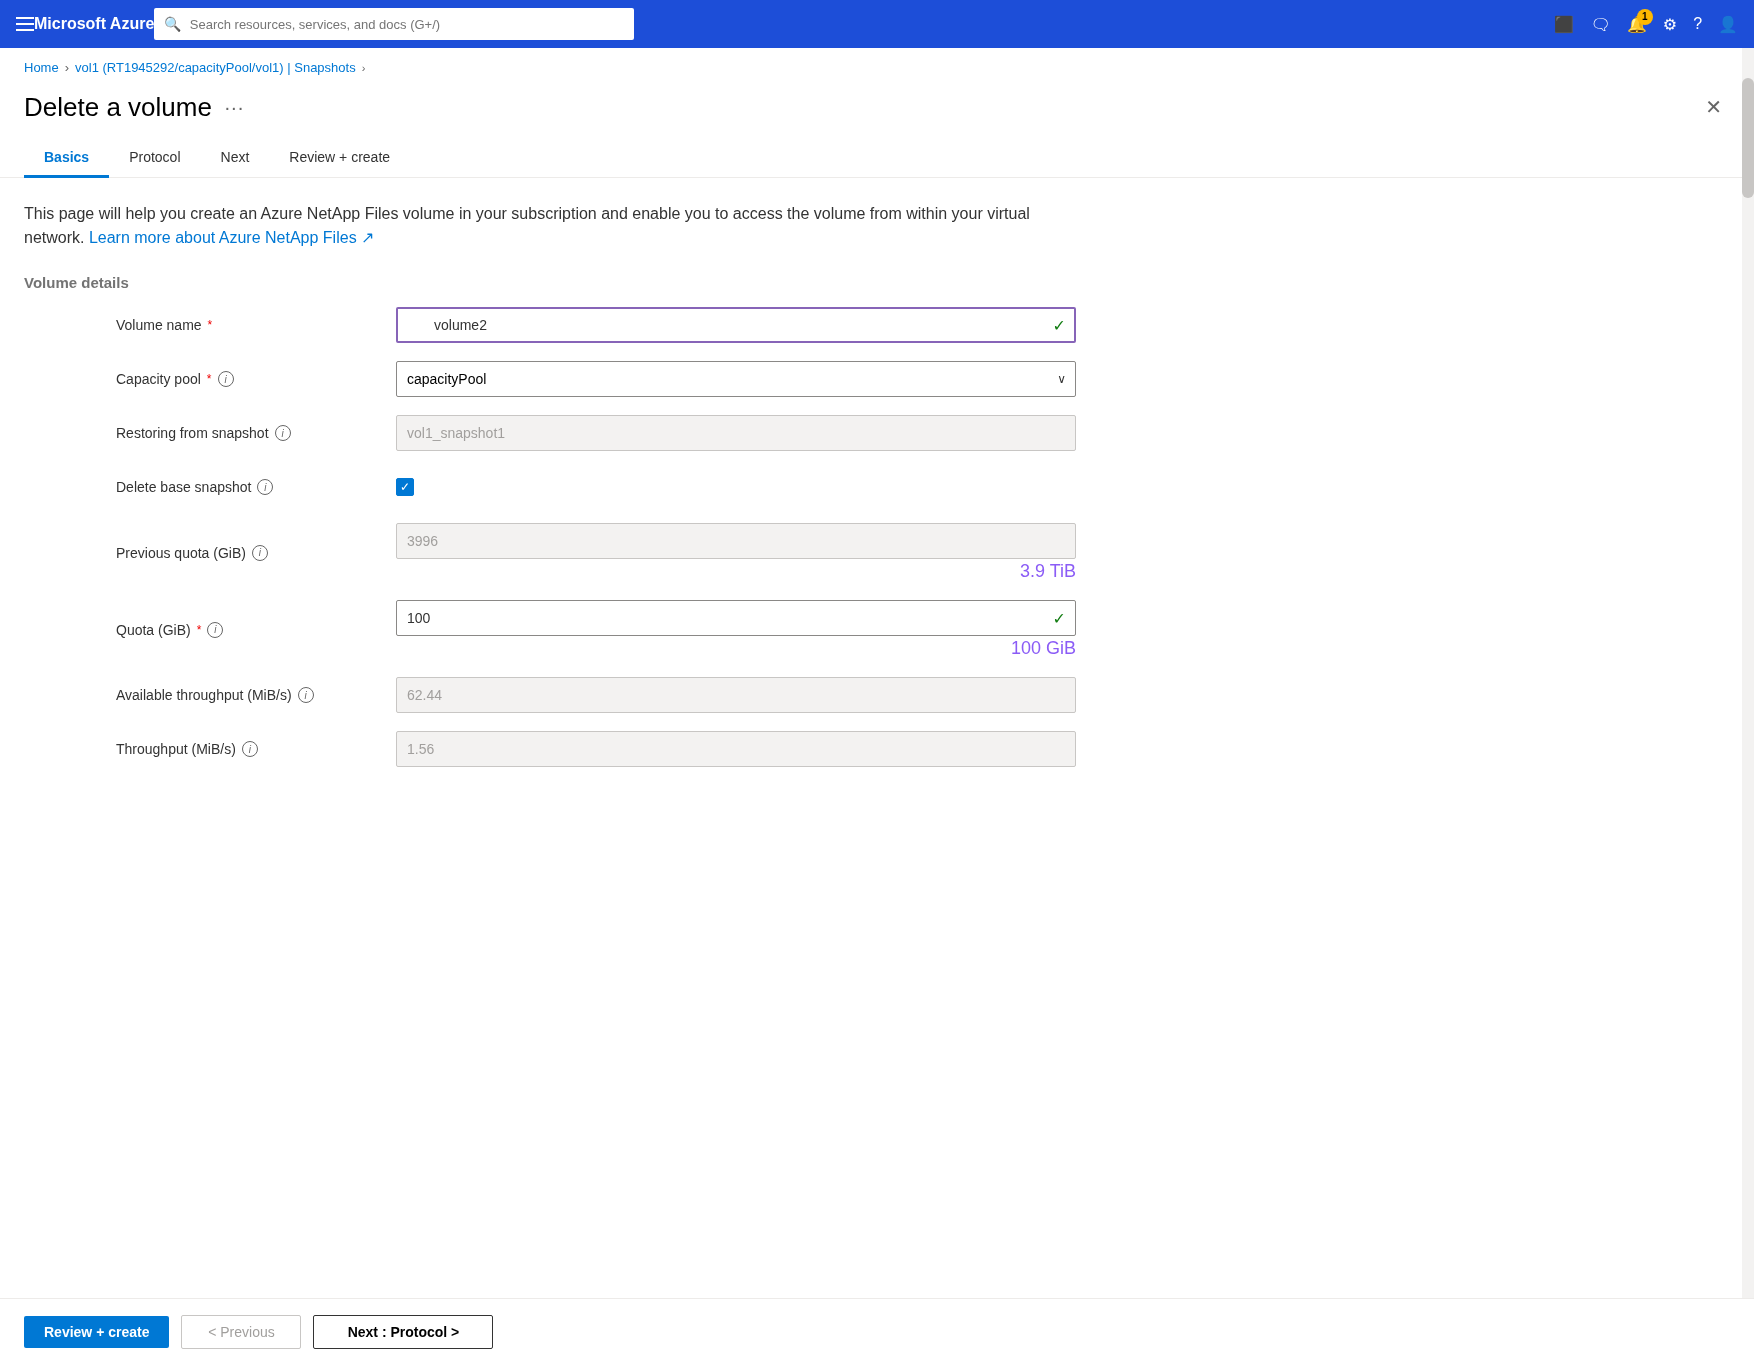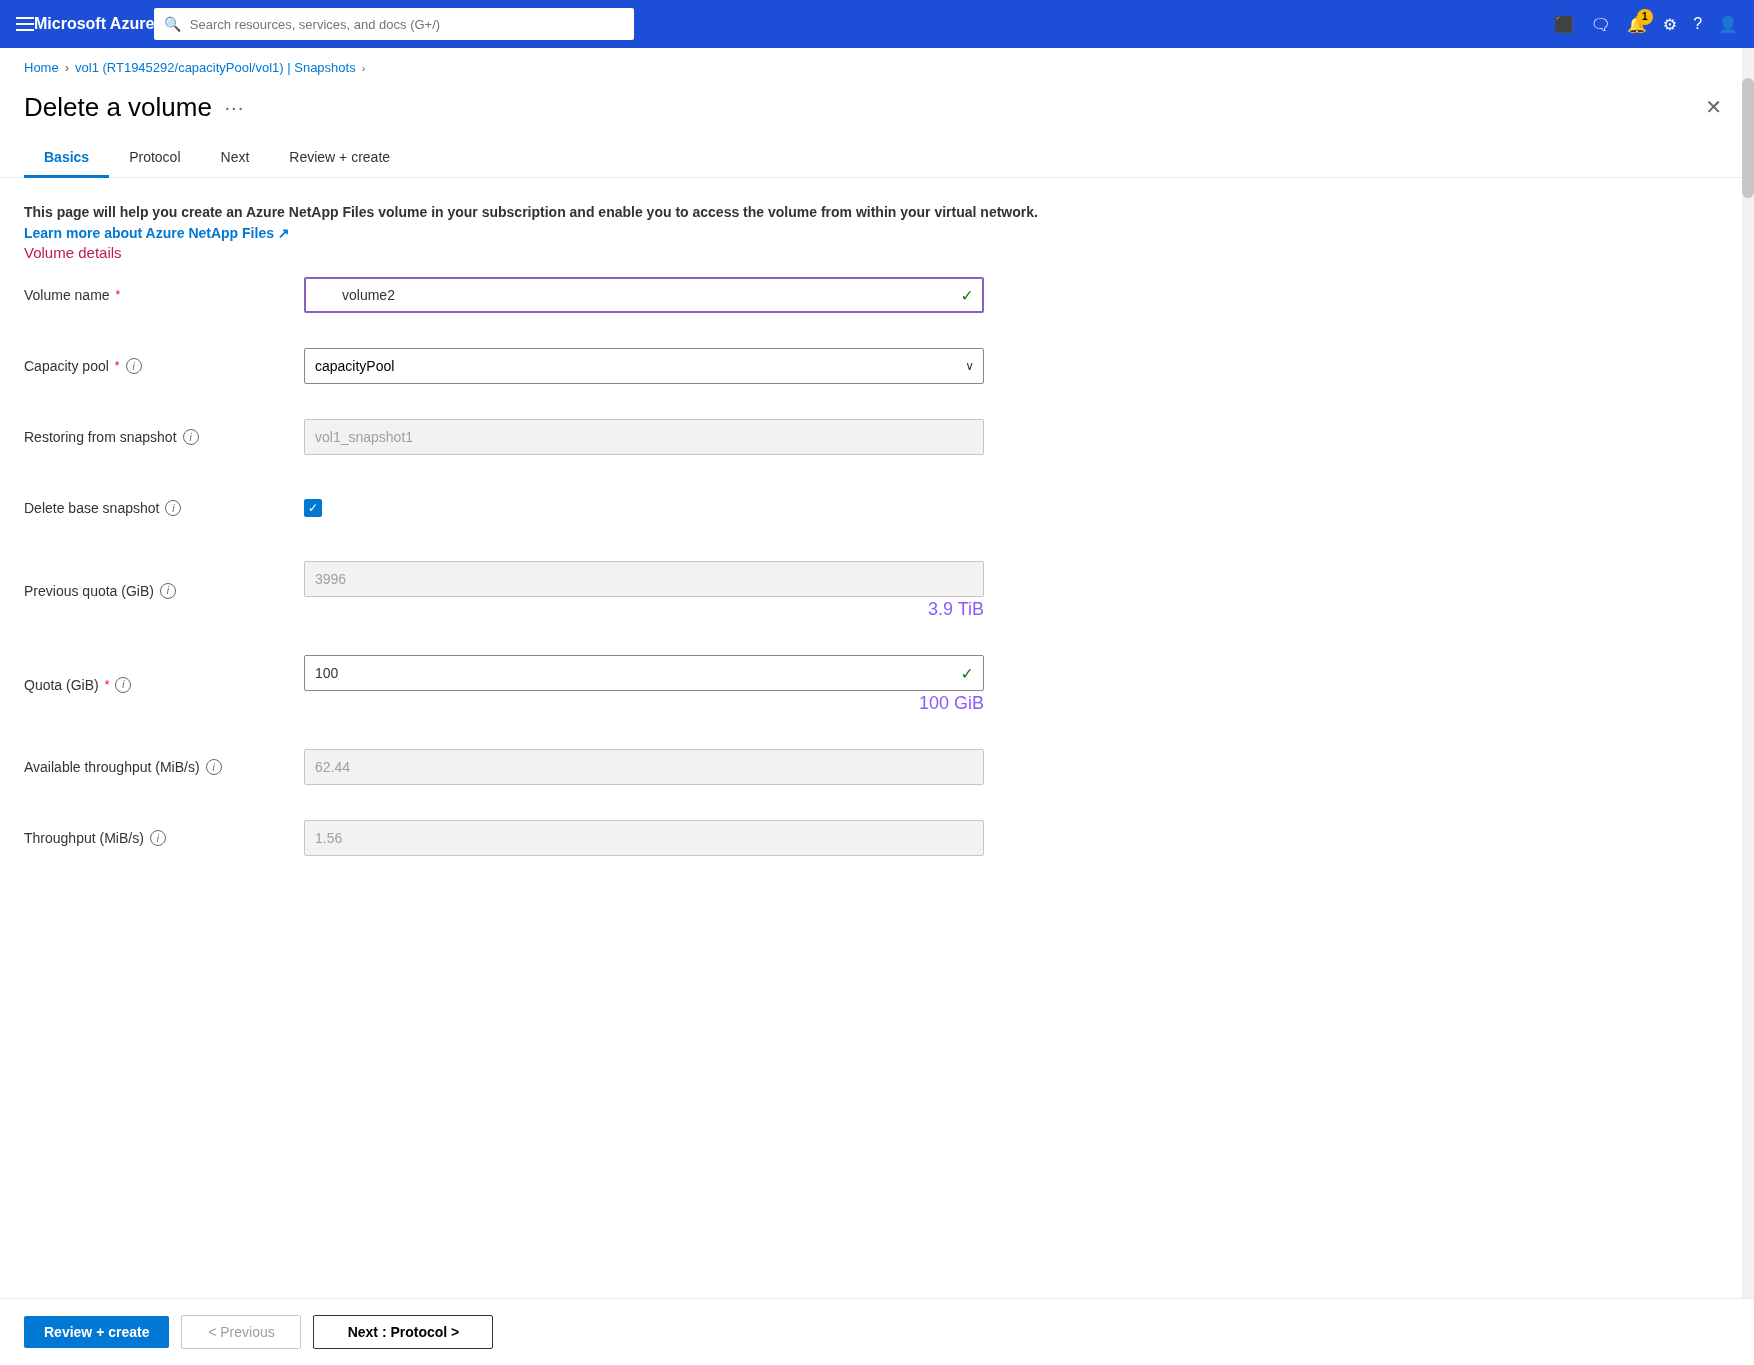--- a/index.html
+++ b/index.html
@@ -108,39 +108,40 @@
       color: #0078d4;
     }
 
     
     .form-area {
       padding: 24px 24px 100px;
       max-width: 1100px;
     }
 
     .form-description {
-      font-size: 14px;
-      color: #333;
+      font-size: 16px;
+      color: #333;
+      margin-bottom: 24px;
       line-height: 1.5;
-      font-weight: bold;
     }
     .form-description a { color: #0078d4; text-decoration: none; }
 
     .section-title {
       font-size: 15px;
-      font-weight: 400;
-      color: #be185d;
+      font-weight: 700;
+      color: #737373;
       margin-bottom: 16px;
     }
 
     .form-row {
       display: flex;
       align-items: center;
-      margin-bottom: 35px;
+      margin-bottom: 18px;
       min-height: 36px;
+      justify-content: flex-end;
     }
     .form-label {
       width: 280px;
       min-width: 280px;
       font-size: 14px;
       color: #333;
       display: flex;
       align-items: center;
       gap: 6px;
     }

